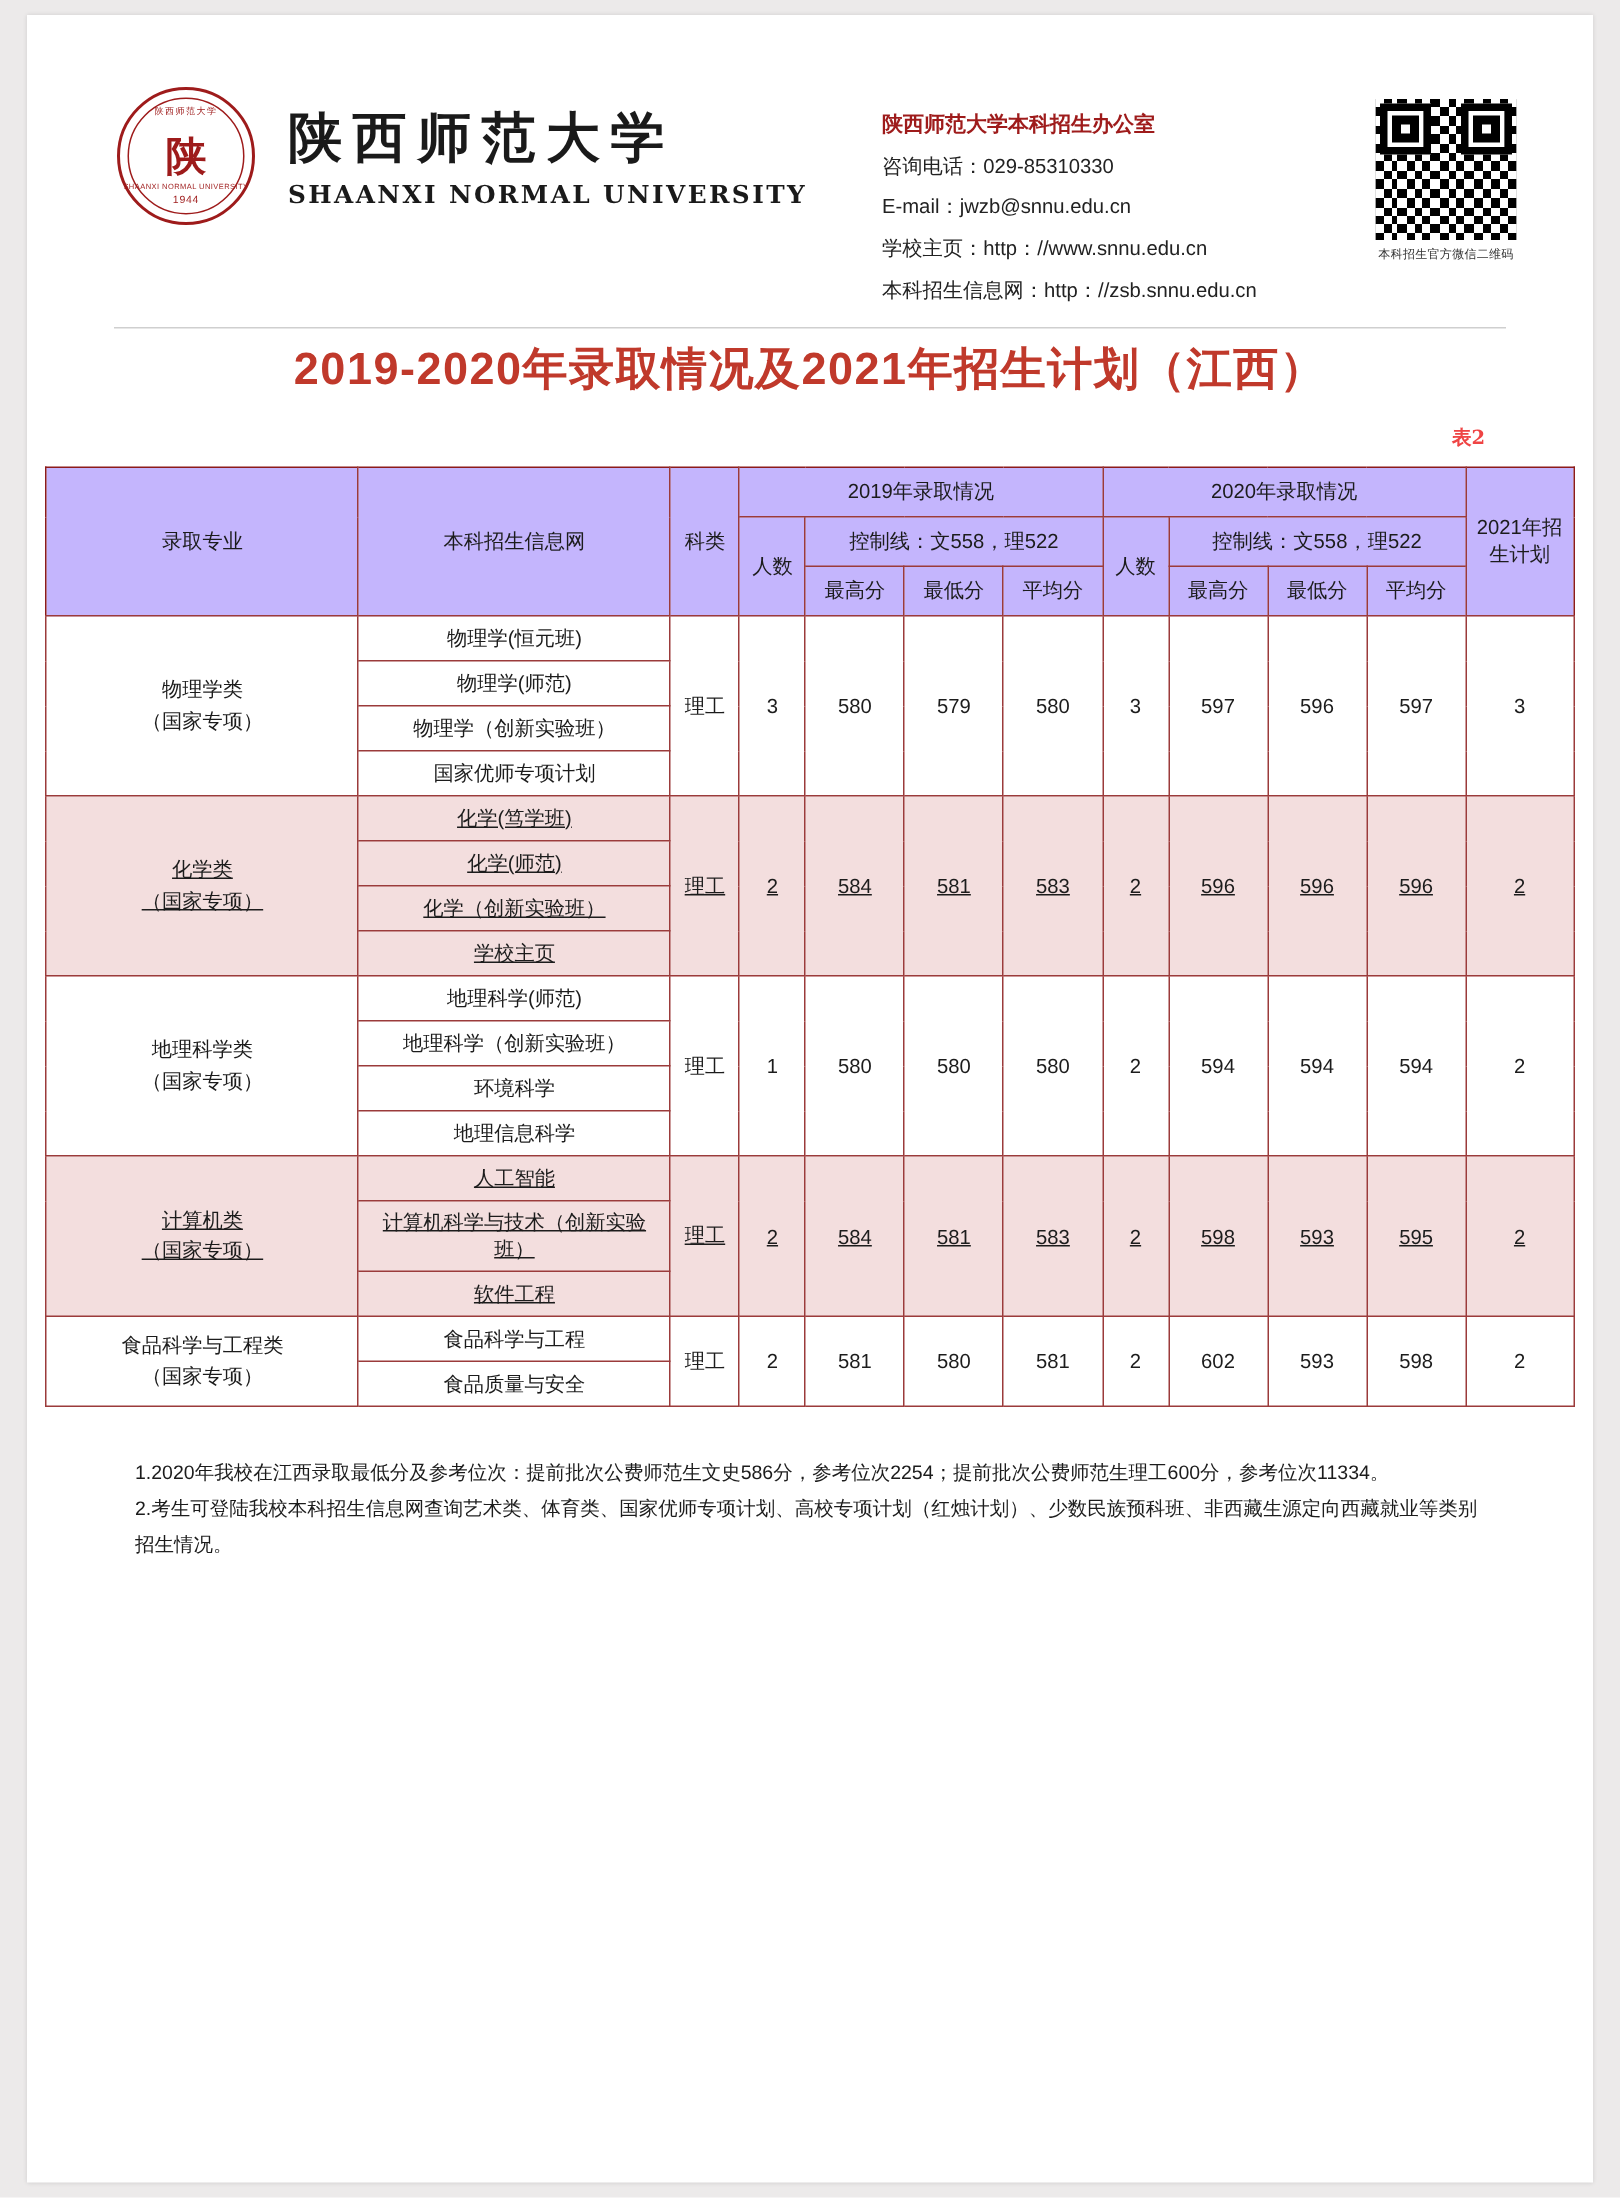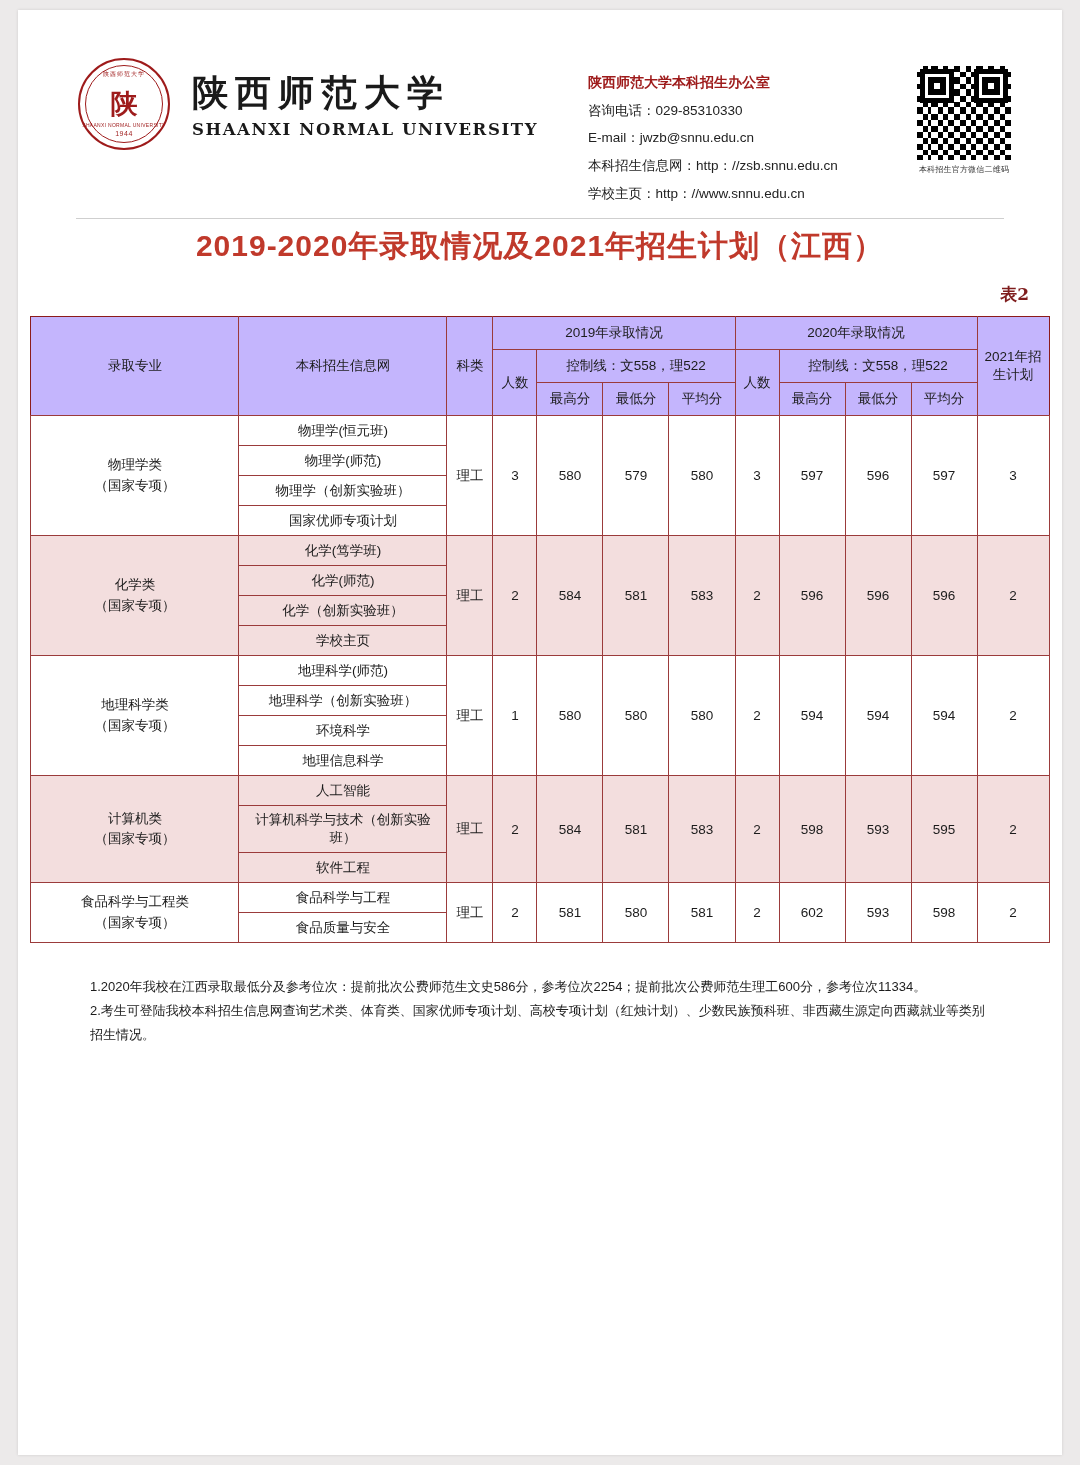--- a/index.html
+++ b/index.html
@@ -155,25 +155,25 @@
     margin-top: 56px;
     text-align: center;
     color: #c0392b;
     font-family: Liberation Sans, sans-serif;
     font-size: 30px;
     font-weight: bold;
     letter-spacing: 1px;
   }
   .table-no {
     text-align: right;
-    padding-right: 33px;
+    padding-right: 72px;
     margin-top: 16px;
-    font-size: 17px;
-    font-weight: bold;
-    color: #7f1d1d;
+    font-size: 13px;
+    font-weight: bold;
+    color: #ef4444;
     font-family: "DejaVu Serif", serif;
   }
 
   
   table.main {
     border-collapse: collapse;
     margin: 10px auto 0 auto;
     width: 928px;
     table-layout: fixed;
   }
@@ -191,21 +191,21 @@
     padding: 7px 2px;
     border-color: #ffffff;
     font-size: 14px;
   }
   thead th.outer-l { border-left-color: #8c1b1b; }
   thead th.outer-r { border-right-color: #8c1b1b; }
   thead tr:first-child th { border-top-color: #8c1b1b; }
 
   tbody td { padding: 5px 3px; height: 30px; }
   tbody tr.band-a td { background: #ffffff; }
-  tbody tr.band-b td { background: #f3dede; }
+  tbody tr.band-b td { background: #f3dede; text-decoration: underline; }
   td.major { font-size: 14px; line-height: 1.5; }
   td.sub { font-size: 13px; }
   td.num { font-size: 14px; }
 
   
   .notes {
     margin: 32px 0 0 72px;
     width: 900px;
     font-size: 13px;
     line-height: 1.85;
@@ -228,22 +228,22 @@
       <div class="uni-names">
         <div class="uni-cn">陕西师范大学</div>
         <div class="uni-en">SHAANXI NORMAL UNIVERSITY</div>
       </div>
     </div>
 
     <div class="contact">
       <div class="office">陕西师范大学本科招生办公室</div>
       <div>咨询电话：029-85310330</div>
       <div>E-mail：jwzb@snnu.edu.cn</div>
+      <div>学校主页：http：//www.snnu.edu.cn</div>
       <div>本科招生信息网：http：//zsb.snnu.edu.cn</div>
-      <div>学校主页：http：//www.snnu.edu.cn</div>
     </div>
 
     <div class="qr-wrap">
       <div class="qr"></div>
       <div class="qr-caption">本科招生官方微信二维码</div>
     </div>
   </div>
   <div class="hr"></div>
 
   <div class="doc-title">2019-2020年录取情况及2021年招生计划（江西）</div>

